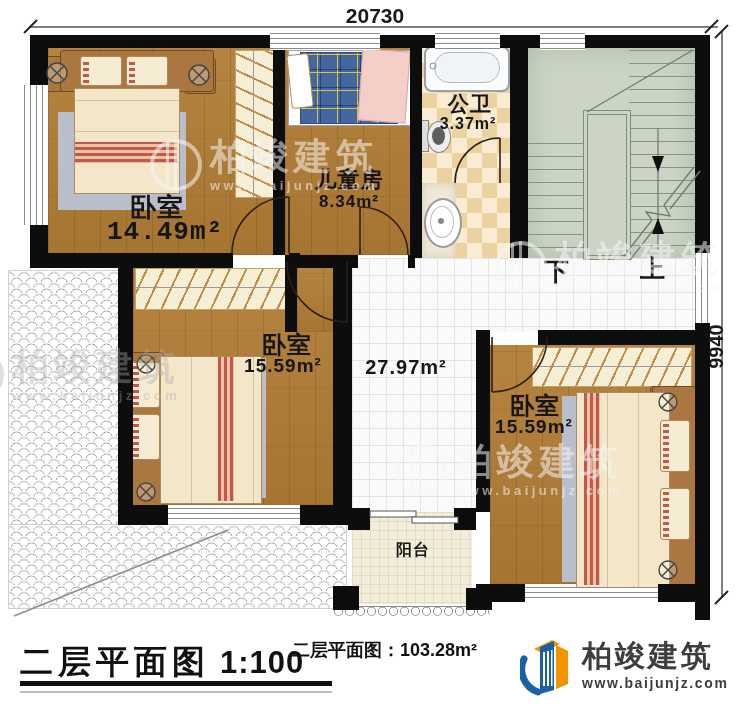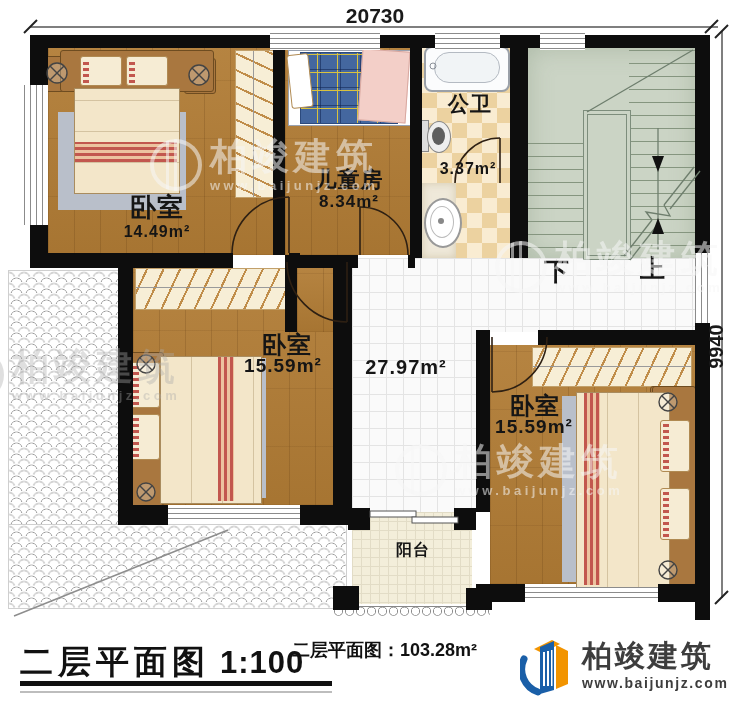--- a/index.html
+++ b/index.html
@@ -256,25 +256,25 @@
     <g fill="#fff" stroke="#555" stroke-width="1">
       <rect x="370" y="511" width="46" height="6"></rect>
       <rect x="412" y="517" width="46" height="6"></rect>
     </g>
   </svg>
 
   <div class="dim" style="left:325px;top:4px;width:100px;text-align:center;font-size:21px;">20730</div>
   <div class="dim" style="left:676px;top:335px;width:80px;text-align:center;font-size:20px;transform:rotate(-90deg);">9940</div>
 
   <div class="rl" style="left:157px;top:207px;font-size:26px;">卧室</div>
-  <div class="rl" style="left:157px;top:232px;font-size:16px;">14.49m²</div>
+  <div class="rl" style="left:165px;top:232px;font-size:26px;font-family:Liberation Mono, monospace;">14.49m²</div>
   <div class="rl" style="left:349px;top:180px;font-size:22px;">儿童房</div>
   <div class="rl" style="left:349px;top:202px;font-size:17px;">8.34m²</div>
   <div class="rl" style="left:470px;top:104px;font-size:21px;">公卫</div>
-  <div class="rl" style="left:468px;top:124px;font-size:16px;margin-top:45px;">3.37m²</div>
+  <div class="rl" style="left:468px;top:124px;font-size:16px;">3.37m²</div>
   <div class="rl" style="left:287px;top:345px;font-size:24px;">卧室</div>
   <div class="rl" style="left:283px;top:366px;font-size:19px;">15.59m²</div>
   <div class="rl" style="left:406px;top:367px;font-size:20px;">27.97m²</div>
   <div class="rl" style="left:535px;top:406px;font-size:24px;">卧室</div>
   <div class="rl" style="left:534px;top:427px;font-size:19px;">15.59m²</div>
   <div class="rl" style="left:413px;top:550px;font-size:16px;">阳台</div>
   <div class="rl" style="left:557px;top:271px;font-size:25px;">下</div>
   <div class="rl" style="left:653px;top:268px;font-size:25px;">上</div>
 
   <div class="wm wm-light" style="left:150px;top:138px;">

